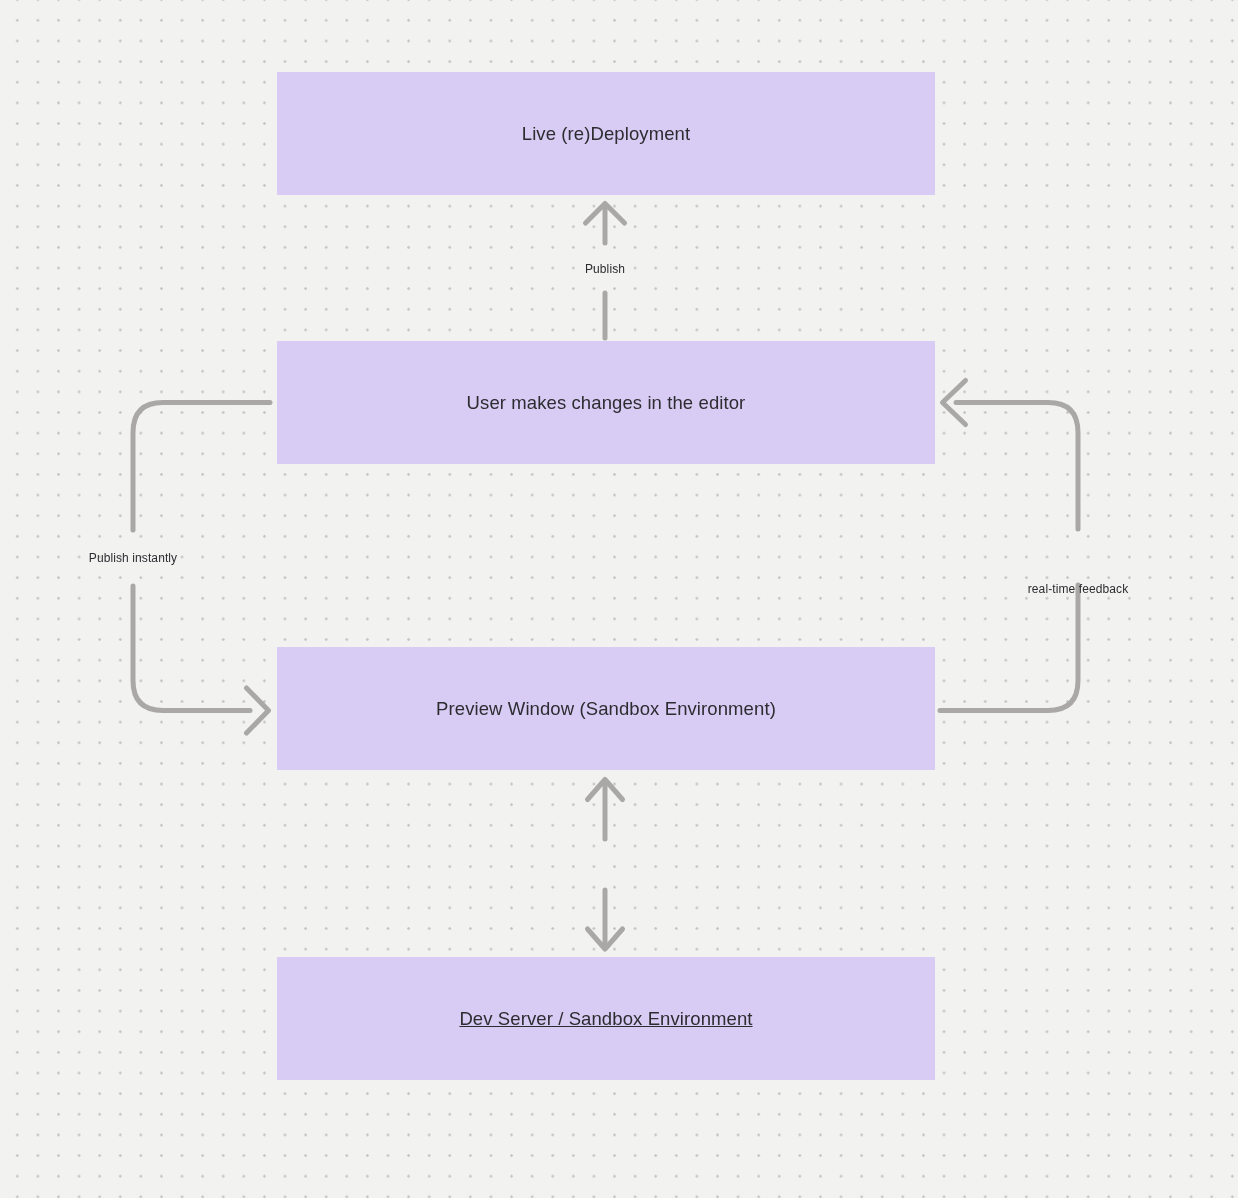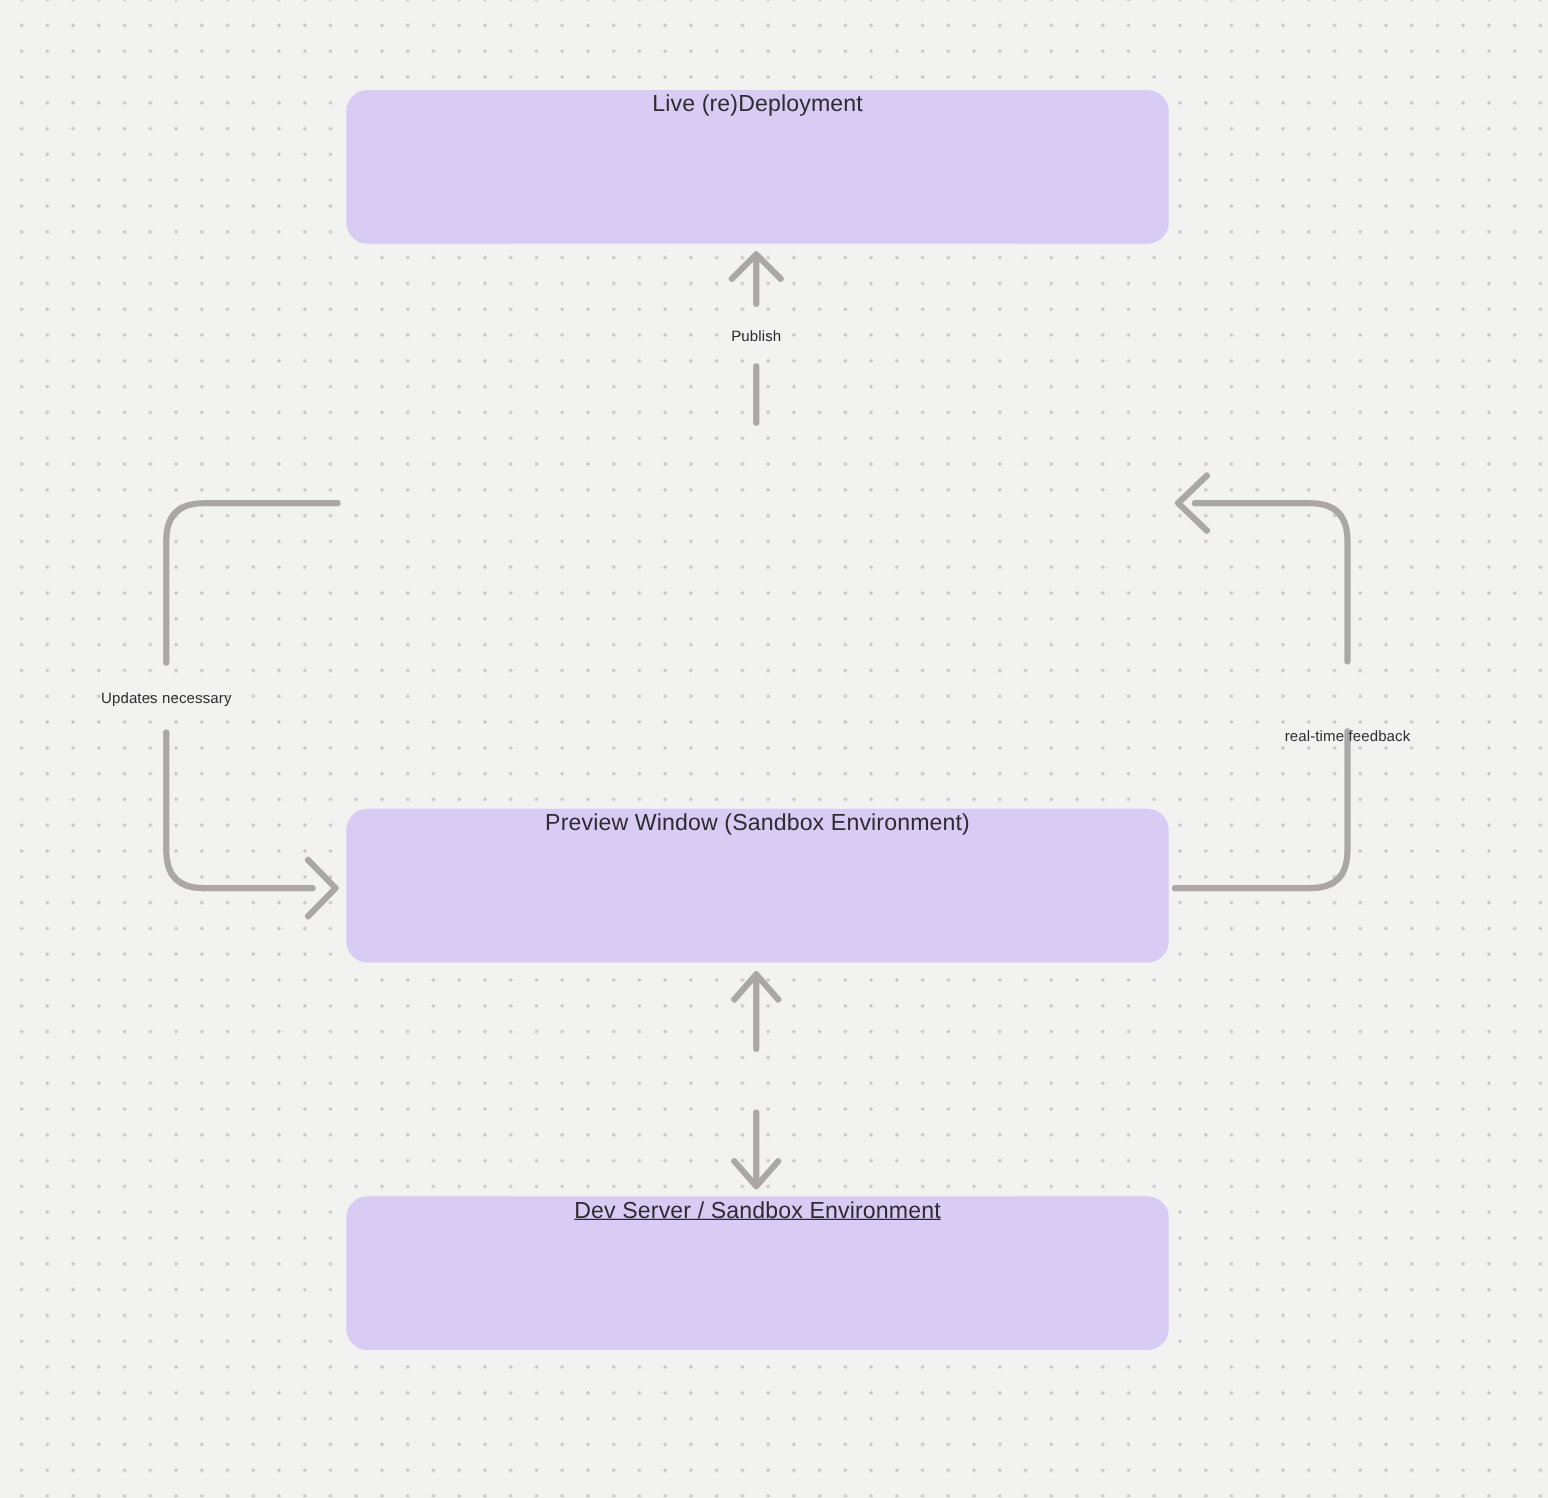--- a/index.html
+++ b/index.html
@@ -17,23 +17,23 @@
     background-size: 20.6px 20.65px;
     background-position: 7px 10px;
     overflow: hidden;
   }
   .node {
     position: absolute;
     left: 277px;
     width: 658px;
     height: 123px;
     background: #d8ccf4;
-    border-radius: 17px;
+    border-radius: 0;
     display: flex;
-    align-items: flex-start;
+    align-items: center;
     justify-content: center;
     color: #2d2c31;
     font-size: 18.5px;
     letter-spacing: 0.1px;
     box-sizing: border-box;
   }
   .node-1 { top: 72px; }
   .node-2 { top: 341px; }
   .node-3 { top: 647px; }
   .node-4 { top: 957px; text-decoration: underline; }
@@ -65,20 +65,23 @@
   .label-spunup   { left: 606px;  top: 866px; }
 </style>
 </head>
 <body>
 
 <div class="canvas">
 
   <div class="node node-1">
     <span>Live (re)Deployment</span>
   </div>
+  <div class="node node-2">
+    <span>User makes changes in the editor</span>
+  </div>
   <div class="node node-3">
     <span>Preview Window (Sandbox Environment)</span>
   </div>
   <div class="node node-4">
     <span>Dev Server / Sandbox Environment</span>
   </div>
 
   <svg class="edges-svg" width="1238" height="1198" viewBox="0 0 1238 1198">
 
     <g>
@@ -101,16 +104,16 @@
 
     <g>
       <path class="edge-path" d="M587.5 799.5 L605 779.5 L622.5 799.5"></path>
       <path class="edge-path" d="M605 782 L605 839"></path>
       <path class="edge-path" d="M605 890 L605 945"></path>
       <path class="edge-path" d="M587.5 929 L605 949 L622.5 929"></path>
     </g>
   </svg>
 
   <div class="edge-label label-publish">Publish</div>
-  <div class="edge-label label-updates">Updates necessary</div>
+  <div class="edge-label label-updates">Publish instantly</div>
   <div class="edge-label label-feedback">real-time feedback</div>
 
 </div>
 
 </body></html>

